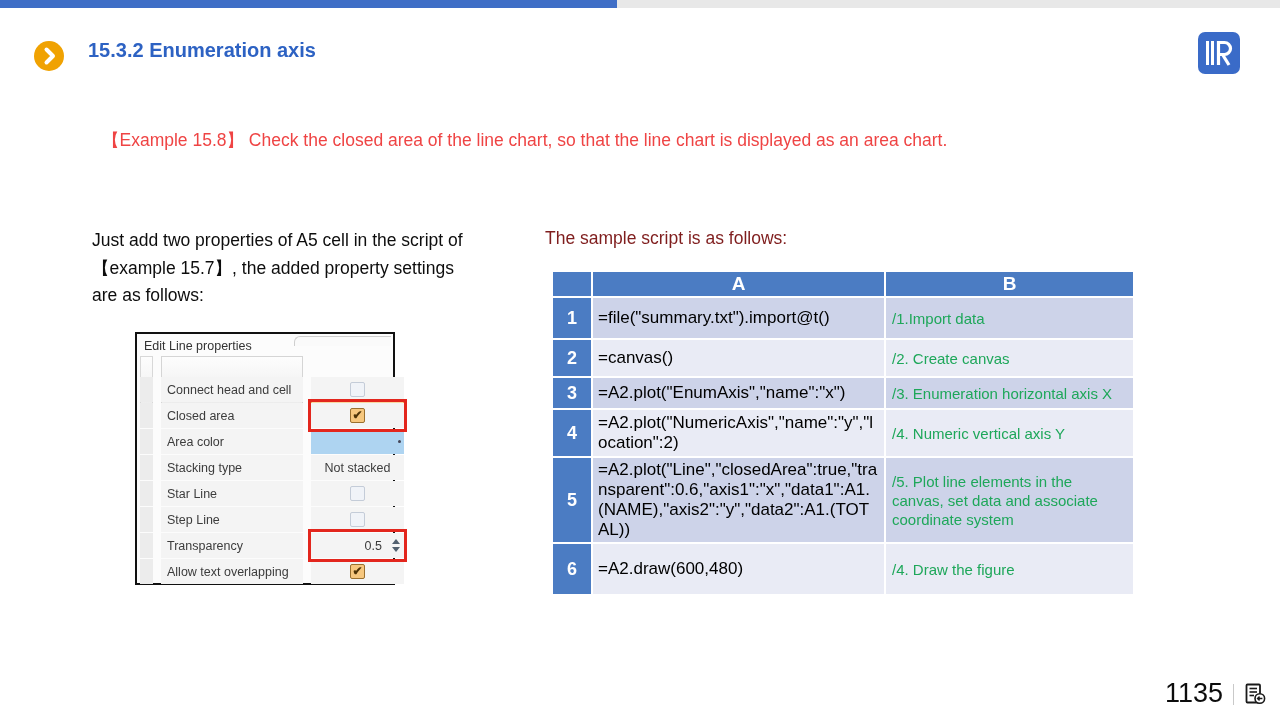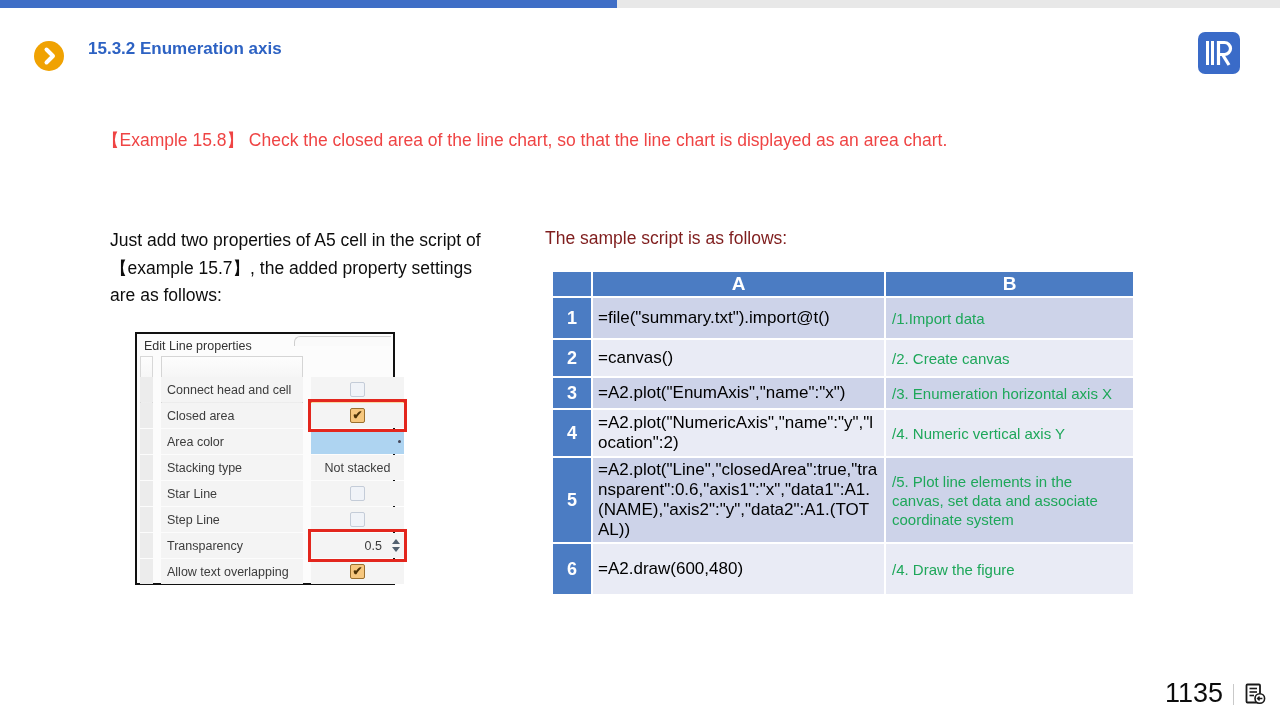--- a/index.html
+++ b/index.html
@@ -6,25 +6,25 @@
   .page{position:relative;width:1280px;height:720px;background:#fff;overflow:hidden;
         font-family:"Liberation Sans",sans-serif;color:#111;}
 
   
   .topbar-blue{position:absolute;left:0;top:0;width:617px;height:8px;background:#3F6EC6;}
   .topbar-gray{position:absolute;left:617px;top:0;width:663px;height:8px;background:#E8E8E8;}
 
   
   .bullet{position:absolute;left:34px;top:41px;width:30px;height:30px;border-radius:50%;
           background:#F0A202;display:flex;align-items:center;justify-content:center;}
-  .title{position:absolute;left:88px;top:39px;margin:0;font-size:17px;font-weight:bold;color:#2D62C3;}
+  .title{position:absolute;left:88px;top:39px;margin:0;font-size:20px;font-weight:bold;color:#2D62C3;}
   .logo{position:absolute;left:1198px;top:32px;width:42px;height:42px;}
 
   .example{position:absolute;left:71px;top:128px;width:1100px;font-size:17.5px;color:#ef4444;margin-left:31px;}
-  .left-intro{position:absolute;left:92px;top:227px;width:372px;font-size:17.5px;line-height:27.5px;color:#0d0d0d;margin-left:18px;}
+  .left-intro{position:absolute;left:92px;top:227px;width:372px;font-size:17.5px;line-height:27.5px;color:#0d0d0d;}
   .right-intro{position:absolute;left:545px;top:228px;font-size:17.5px;color:#7f1d1d;}
 
   
   .dialog{position:absolute;left:135px;top:332px;width:256px;height:249px;background:#FCFCFC;
           border:2px solid #111;}
   .dlg-tab{position:absolute;right:2px;top:2px;width:96px;height:9px;background:#FAFAFA;
            border-left:1px solid #CFCFCF;border-top:1px solid #CFCFCF;border-top-left-radius:6px;}
   .dlg-title{margin:5px 0 3px 7px;font-size:12.5px;color:#333;}
   .dlg-table{margin:0 3px 0 3px;}
   .dlg-hrow,.dlg-row{display:grid;grid-template-columns:13px 142px 93px;gap:8px;}

